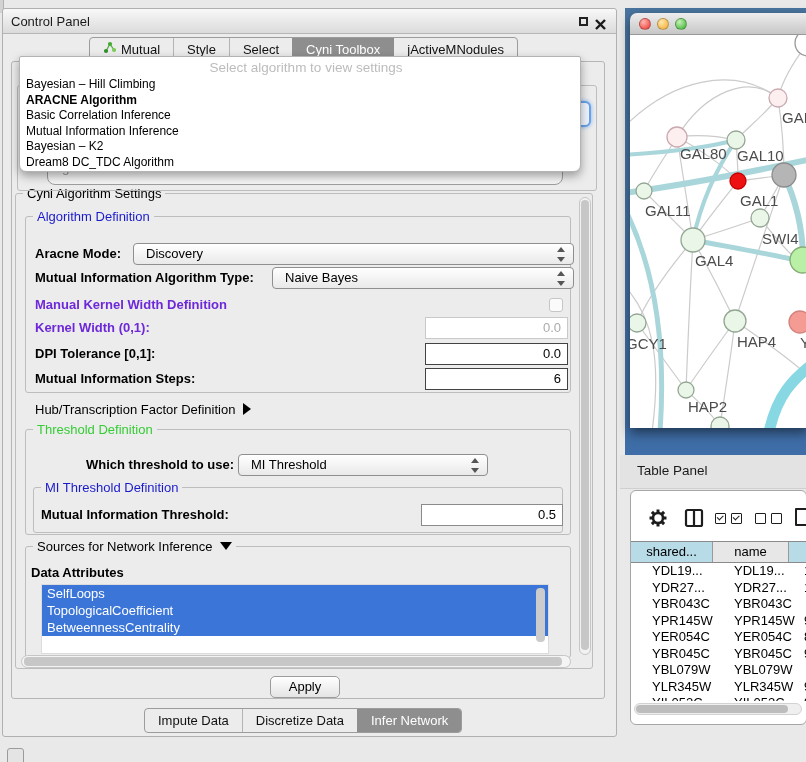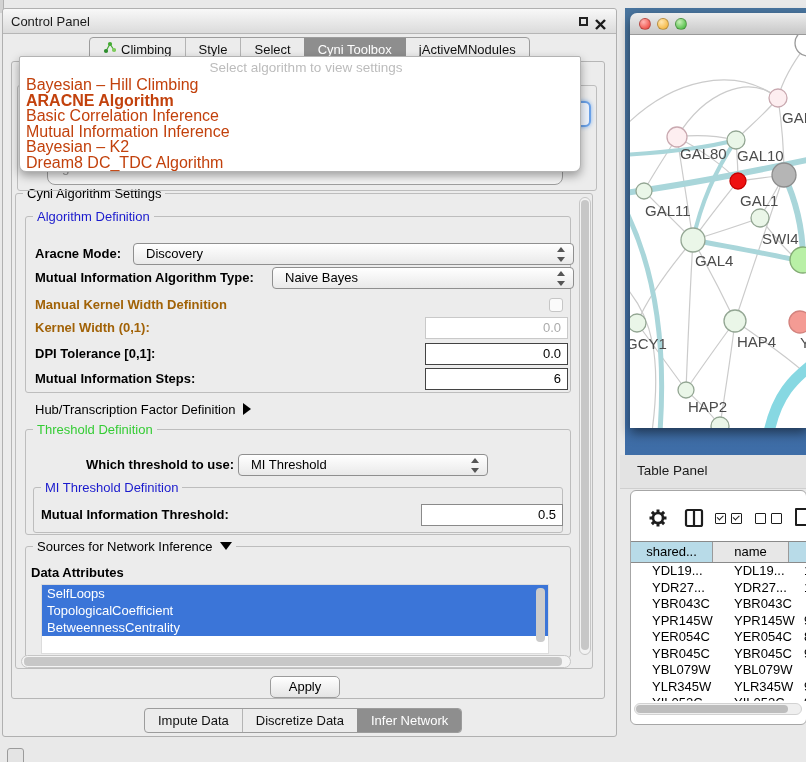--- a/index.html
+++ b/index.html
@@ -25,21 +25,21 @@
   .tab.selected{background:#8e8e8e;color:#fff;border-left-color:#8e8e8e;}
   .tab.selected + .tab{border-left-color:#8e8e8e;}
 
   .inner-panel{position:absolute;left:8px;top:52px;width:594px;height:638px;
       border:1px solid #b6b6b6;border-radius:3px;box-sizing:border-box;}
 
   
   .popup{position:absolute;left:16px;top:47px;width:560px;height:114px;background:#fff;
       border:1px solid #b3b3b3;border-radius:2px 2px 7px 7px;box-shadow:0 4px 10px rgba(0,0,0,.35);z-index:30;}
   .popup-placeholder{height:17px;padding-top:3px;text-align:center;color:#bcbcbc;font-size:13.5px;padding-left:12px;}
-  .dd-item{height:15.6px;line-height:15.6px;font-size:16px;padding-left:6px;color:#c2410c;white-space:nowrap;}
+  .dd-item{height:15.6px;line-height:15.6px;font-size:12px;padding-left:6px;color:#000000;white-space:nowrap;}
   .dd-item.sel{font-weight:bold;}
 
   
   .ghost-fieldset{position:absolute;left:14px;top:76px;width:580px;height:106px;
       border:1px solid #bdbdbd;border-radius:3px;z-index:1;box-sizing:border-box;}
   .ghost-combo{position:absolute;left:44px;top:142px;width:516px;height:34px;border:1px solid #9e9e9e;
       border-radius:8px;background:#f4f4f4;z-index:2;box-sizing:border-box;}
   .ghost-combo span{display:block;line-height:32px;padding-left:14px;color:#9a9a9a;font-size:13.5px;}
   .focus-frag{position:absolute;left:570px;top:92px;width:18px;height:26px;border:2px solid #6aa1e8;
       border-radius:6px;background:#eef4fd;box-shadow:0 0 4px #7fb2f0;z-index:2;box-sizing:border-box;}
@@ -51,21 +51,21 @@
   .gb-green{color:#35cc35;}
 
   #settings-group{left:12px;top:184px;width:578px;height:476px;}
   #algdef-group{left:22px;top:207px;width:546px;height:177px;}
   #threshold-group{left:22px;top:420px;width:546px;height:106px;padding-left:10px;}
   #mithr-group{left:30px;top:478px;width:530px;height:46px;}
   #sources-group{left:22px;top:537px;width:546px;height:112px;}
 
   .lbl{position:absolute;font-size:13px;line-height:22px;white-space:nowrap;}
   .b{font-weight:bold;}
-  .dis{color:#a16207;}
+  .dis{color:#6d28d9;}
 
   .combo{position:absolute;background:linear-gradient(#ffffff,#e9e9e9);border:1px solid #8f8f8f;
       border-radius:4px;box-sizing:border-box;height:22px;}
   .combo .cv{display:block;line-height:20px;padding-left:12px;font-size:13px;white-space:nowrap;}
   .stepper{position:absolute;right:7px;top:3px;width:9px;height:15px;}
   .stepper::before{content:"";position:absolute;top:0;left:0;border-left:4.5px solid transparent;
       border-right:4.5px solid transparent;border-bottom:5.5px solid #555;}
   .stepper::after{content:"";position:absolute;bottom:0;left:0;border-left:4.5px solid transparent;
       border-right:4.5px solid transparent;border-top:5.5px solid #555;}
 
@@ -167,21 +167,21 @@
     <div class="tab">
       <span>
         <svg width="13" height="13">
             <line x1="3" y1="10" x2="7" y2="3" stroke="#44aa33" stroke-width="1.2"></line>
             <line x1="7" y1="3" x2="11" y2="9" stroke="#44aa33" stroke-width="1.2"></line>
             <circle cx="3" cy="10" r="2.1" fill="#2f8f2f"></circle>
             <circle cx="7" cy="3" r="2.1" fill="#44aa33"></circle>
             <circle cx="11" cy="9" r="2.1" fill="#7ecc5c"></circle>
           </svg>
       </span>
-      <span>Climbing</span>
+      <span>Mutual</span>
     </div>
     <div class="tab">
         <span>Style</span>
       </div>
     <div class="tab">
         <span>Select</span>
       </div>
     <div class="tab selected">
         <span>Cyni Toolbox</span>
       </div>

